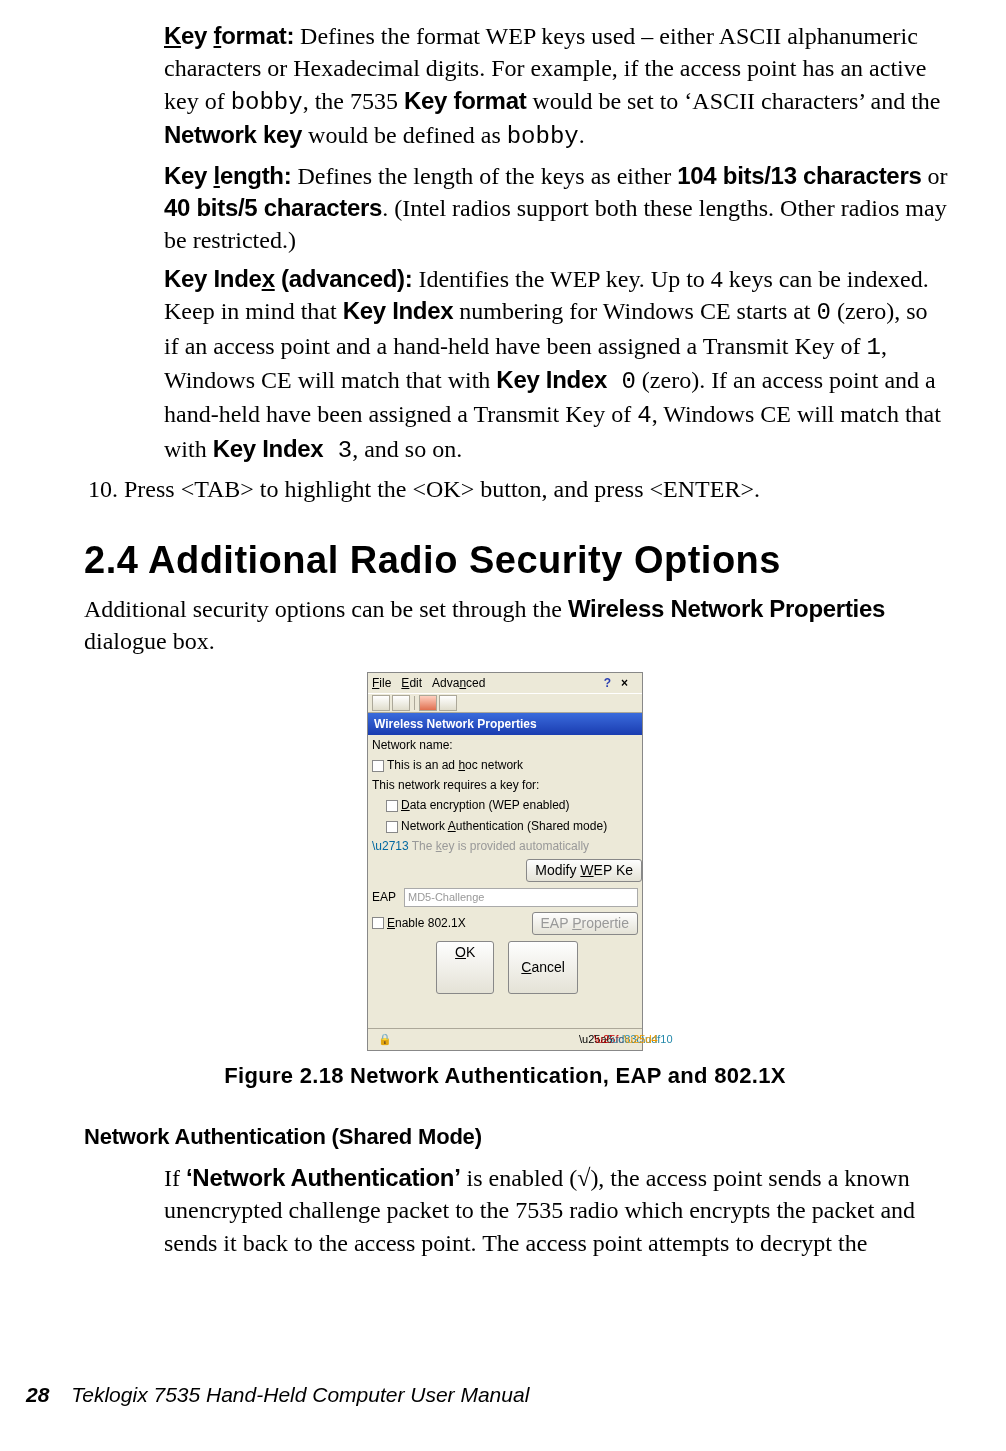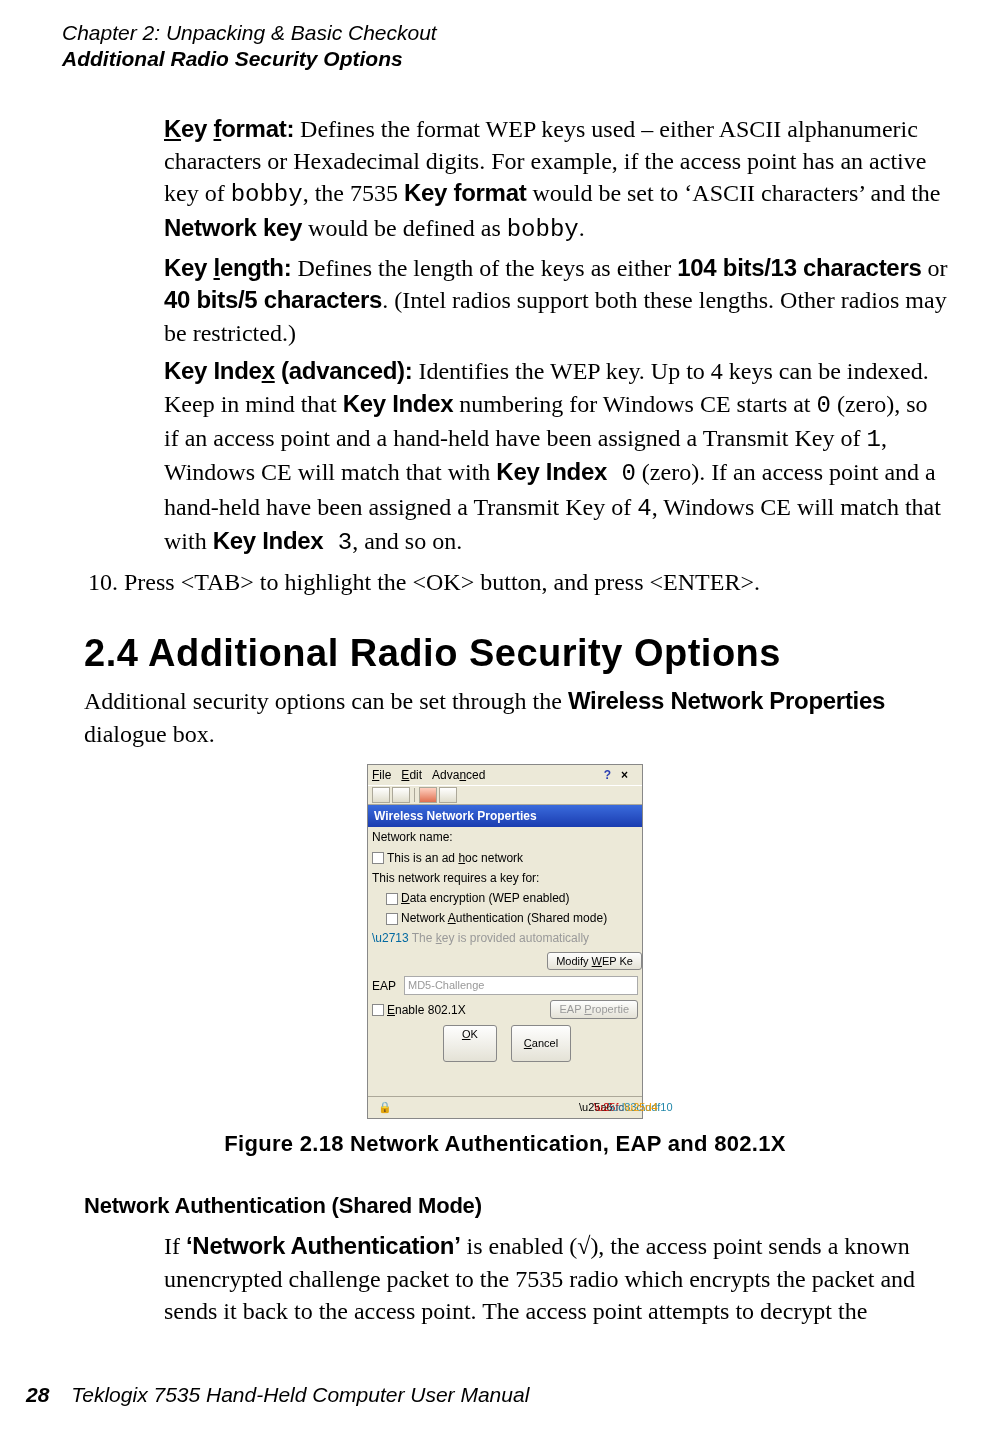--- a/index.html
+++ b/index.html
@@ -184,21 +184,21 @@
     .ce-button-row {
       text-align: right;
       padding: 3px 0;
     }
     .ce-button {
       display: inline-block;
       background: linear-gradient(#fefefe,#e4e2d6);
       border: 1px solid #888;
       border-radius: 3px;
       padding: 1px 8px;
-      font-size: 11px;
+      font-size: 14px;
       margin-left: 4px;
     }
     .ce-eap-row {
       display: flex;
       align-items: center;
       padding: 3px 4px;
     }
     .ce-eap-label {
       margin-right: 8px;
     }
@@ -243,24 +243,20 @@
     u.mn { text-decoration: underline; }
     .page-content{
       max-width: 890px;
     }
   </style>
 </head>
 <body>
 
 <div class="page-content">
 
-  <div class="header">
-    <div>Chapter 2: Unpacking &amp; Basic Checkout</div>
-    <div class="line2">Additional Radio Security Options</div>
-  </div>
 
   <div class="main-body">
 
     <p class="def-block">
       <span class="sans-bold"><u class="mn">K</u>ey <u class="mn">f</u>ormat:</span><span> Defines the format WEP keys used – either ASCII alphanumeric characters or Hexadecimal digits. For example, if the access point has an active key of </span><span class="mono">bobby</span><span>, the 7535 </span><span class="sans-bold">Key format</span><span> would be set to ‘ASCII characters’ and the </span><span class="sans-bold">Network key</span><span> would be defined as </span><span class="mono">bobby</span><span>.</span>
     </p>
 
     <p class="def-block">
       <span class="sans-bold">Key <u class="mn">l</u>ength:</span><span> Defines the length of the keys as either </span><span class="sans-bold">104 bits/13 characters</span><span> or </span><span class="sans-bold">40 bits/5 characters</span><span>. (Intel radios support both these lengths. Other radios may be restricted.)</span>
     </p>
@@ -321,21 +317,21 @@
         <span class="ce-dropdown">MD5-Challenge</span>
       </div>
       <div class="ce-field" style="display:flex;align-items:center;">
         <span class="ce-check"></span>
           <span><u>E</u>nable 802.1X</span>
         <span style="flex:1"></span>
         <span class="ce-button ce-disabled" style="color:#999">EAP <u>P</u>ropertie</span>
       </div>
       <div class="ce-bottom-btns">
         <span class="ce-button" style="padding:1px 18px;"><u>O</u>K</span>
-        <span class="ce-button" style="padding:10px 12px;"><u>C</u>ancel</span>
+        <span class="ce-button" style="padding:16px 12px;"><u>C</u>ancel</span>
       </div>
       <div style="height:28px;background:#ece9d8;"></div>
       <div class="ce-taskbar">
         <span class="ce-task-lock">🔒</span>
         <span class="ce-task-icons">
           <span>\u25a6</span><span style="color:#c00">\u25fc</span><span style="color:#28a">\ud83c\udf10</span><span style="color:#e90">\u25d4</span>
         </span>
       </div>
     </div>
     <div class="figure-caption">Figure 2.18 Network Authentication, EAP and 802.1X</div>

